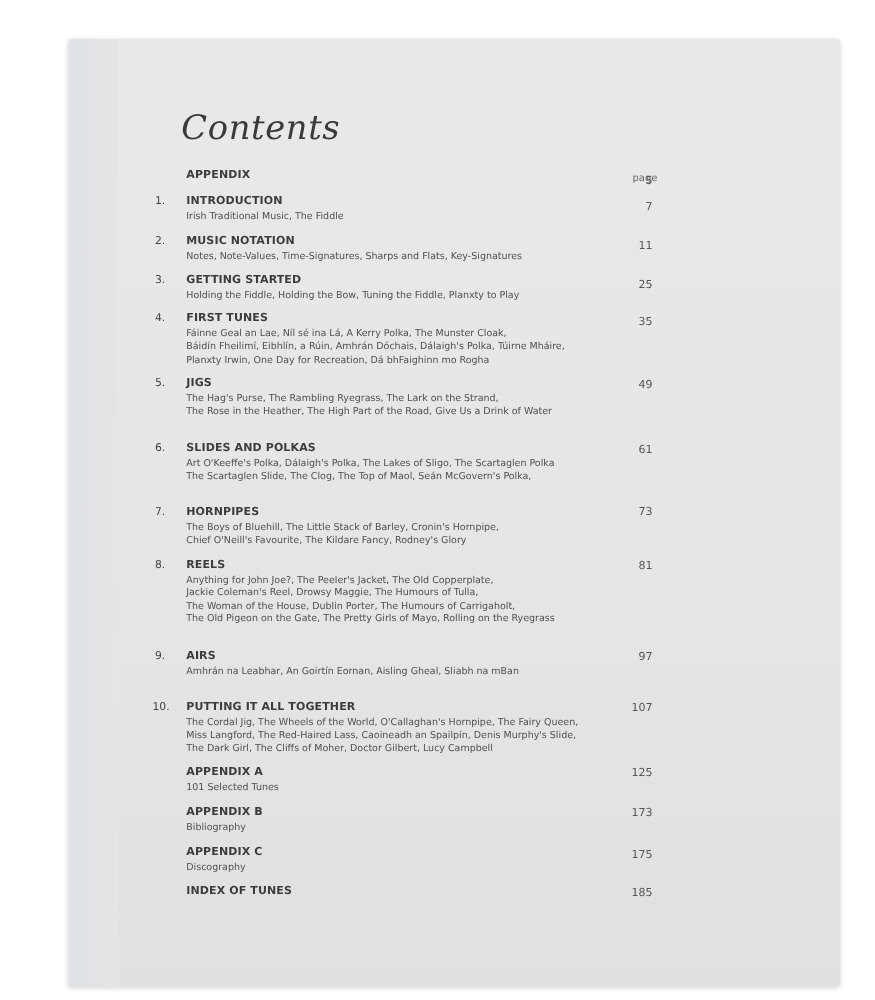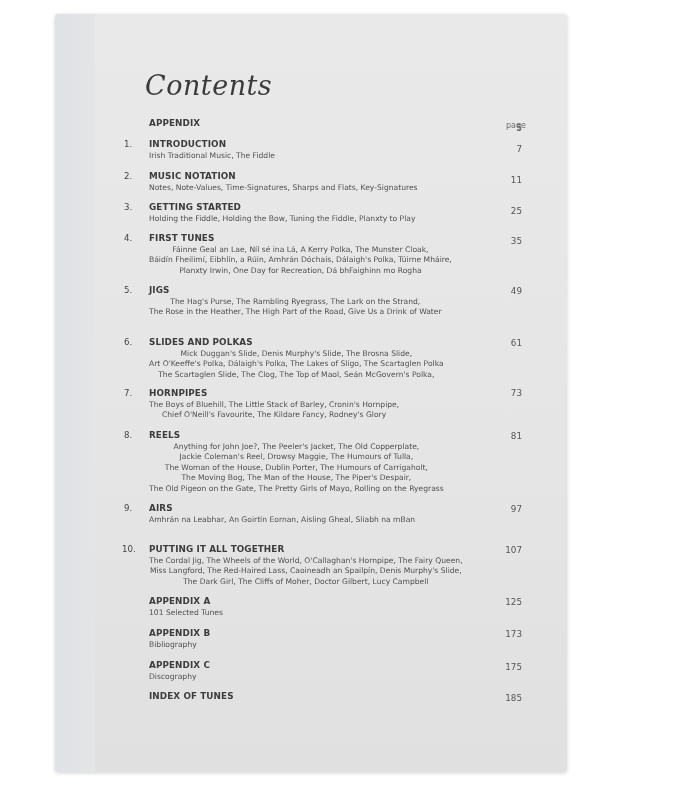--- a/index.html
+++ b/index.html
@@ -1,25 +1,26 @@
 <!DOCTYPE html>
 <html><head>
 <meta charset="utf-8">
 <style>
   html, body { margin: 0; padding: 0; }
   body {
     width: 700px; height: 800px; background: #ffffff; position: relative; overflow: hidden;
     font-family: "DejaVu Sans", sans-serif;
   }
   .page {
-    position: absolute; left: 55px; top: 14px; width: 512px; height: 758px;
+    position: absolute; left: 55px; top: 31px; width: 592px; height: 758px;
     background: linear-gradient(180deg, #e9e9e9 0%, #e4e5e4 60%, #dfe0df 100%);
     border-radius: 3px;
     box-shadow: 0 1px 4px rgba(0,0,0,0.18);
     overflow: hidden;
+    padding-left: 25px;
   }
   .spine {
     position: absolute; left: 0; top: 0; width: 40px; height: 100%;
     background: linear-gradient(90deg, #dfe2e6 0%, #e2e4e6 70%, #e4e5e5 100%);
   }
   .title {
     position: absolute; left: 90px; top: 56px;
     font-family: "DejaVu Serif", serif; font-style: italic;
     font-size: 27px; color: #3a3a3a; letter-spacing: 0.5px; margin: 0; font-weight: normal;
   }
@@ -30,21 +31,21 @@
   .num {
     position: absolute; left: 69px; font-size: 8.6px; color: #444; top: 0;
   }
   .head {
     position: absolute; left: 94px; top: 0; font-size: 8.8px; font-weight: bold; color: #3c3c3c;
     letter-spacing: 0.1px;
   }
   .pg {
     position: absolute; left: 440px; width: 27px; text-align: right; font-size: 8.8px; color: #555;
   }
-  .subs { position: absolute; left: 94px; top: 12px; text-align: center; }
+  .subs { position: absolute; left: 94px; top: 12px; }
   .sub { font-size: 7.6px; color: #505050; line-height: 10.4px; white-space: nowrap; }
 </style>
 </head>
 <body>
 
 <div class="page">
   <div class="spine"></div>
 
   <h1 class="title">Contents</h1>
   <div class="page-label">page</div>
@@ -100,21 +101,20 @@
       <div class="sub">The Hag's Purse, The Rambling Ryegrass, The Lark on the Strand,</div>
       <div class="sub">The Rose in the Heather, The High Part of the Road, Give Us a Drink of Water</div>
     </div>
   </div>
 
   <div class="entry" style="top:323px">
     <span class="num">6.</span>
     <span class="head">SLIDES AND POLKAS</span>
     <span class="pg" style="top:1px">61</span>
     <div class="subs">
-      <div class="sub">Mick Duggan's Slide, Denis Murphy's Slide, The Brosna Slide,</div>
       <div class="sub">Art O'Keeffe's Polka, Dálaigh's Polka, The Lakes of Sligo, The Scartaglen Polka</div>
       <div class="sub">The Scartaglen Slide, The Clog, The Top of Maol, Seán McGovern's Polka,</div>
     </div>
   </div>
 
   <div class="entry" style="top:374px">
     <span class="num">7.</span>
     <span class="head">HORNPIPES</span>
     <span class="pg" style="top:0px">73</span>
     <div class="subs">
@@ -124,21 +124,20 @@
   </div>
 
   <div class="entry" style="top:416px">
     <span class="num">8.</span>
     <span class="head">REELS</span>
     <span class="pg" style="top:1px">81</span>
     <div class="subs">
       <div class="sub">Anything for John Joe?, The Peeler's Jacket, The Old Copperplate,</div>
       <div class="sub">Jackie Coleman's Reel, Drowsy Maggie, The Humours of Tulla,</div>
       <div class="sub">The Woman of the House, Dublin Porter, The Humours of Carrigaholt,</div>
-      <div class="sub">The Moving Bog, The Man of the House, The Piper's Despair,</div>
       <div class="sub">The Old Pigeon on the Gate, The Pretty Girls of Mayo, Rolling on the Ryegrass</div>
     </div>
   </div>
 
   <div class="entry" style="top:489px">
     <span class="num">9.</span>
     <span class="head">AIRS</span>
     <span class="pg" style="top:1px">97</span>
     <div class="subs">
       <div class="sub">Amhrán na Leabhar, An Goirtín Eornan, Aisling Gheal, Sliabh na mBan</div>

